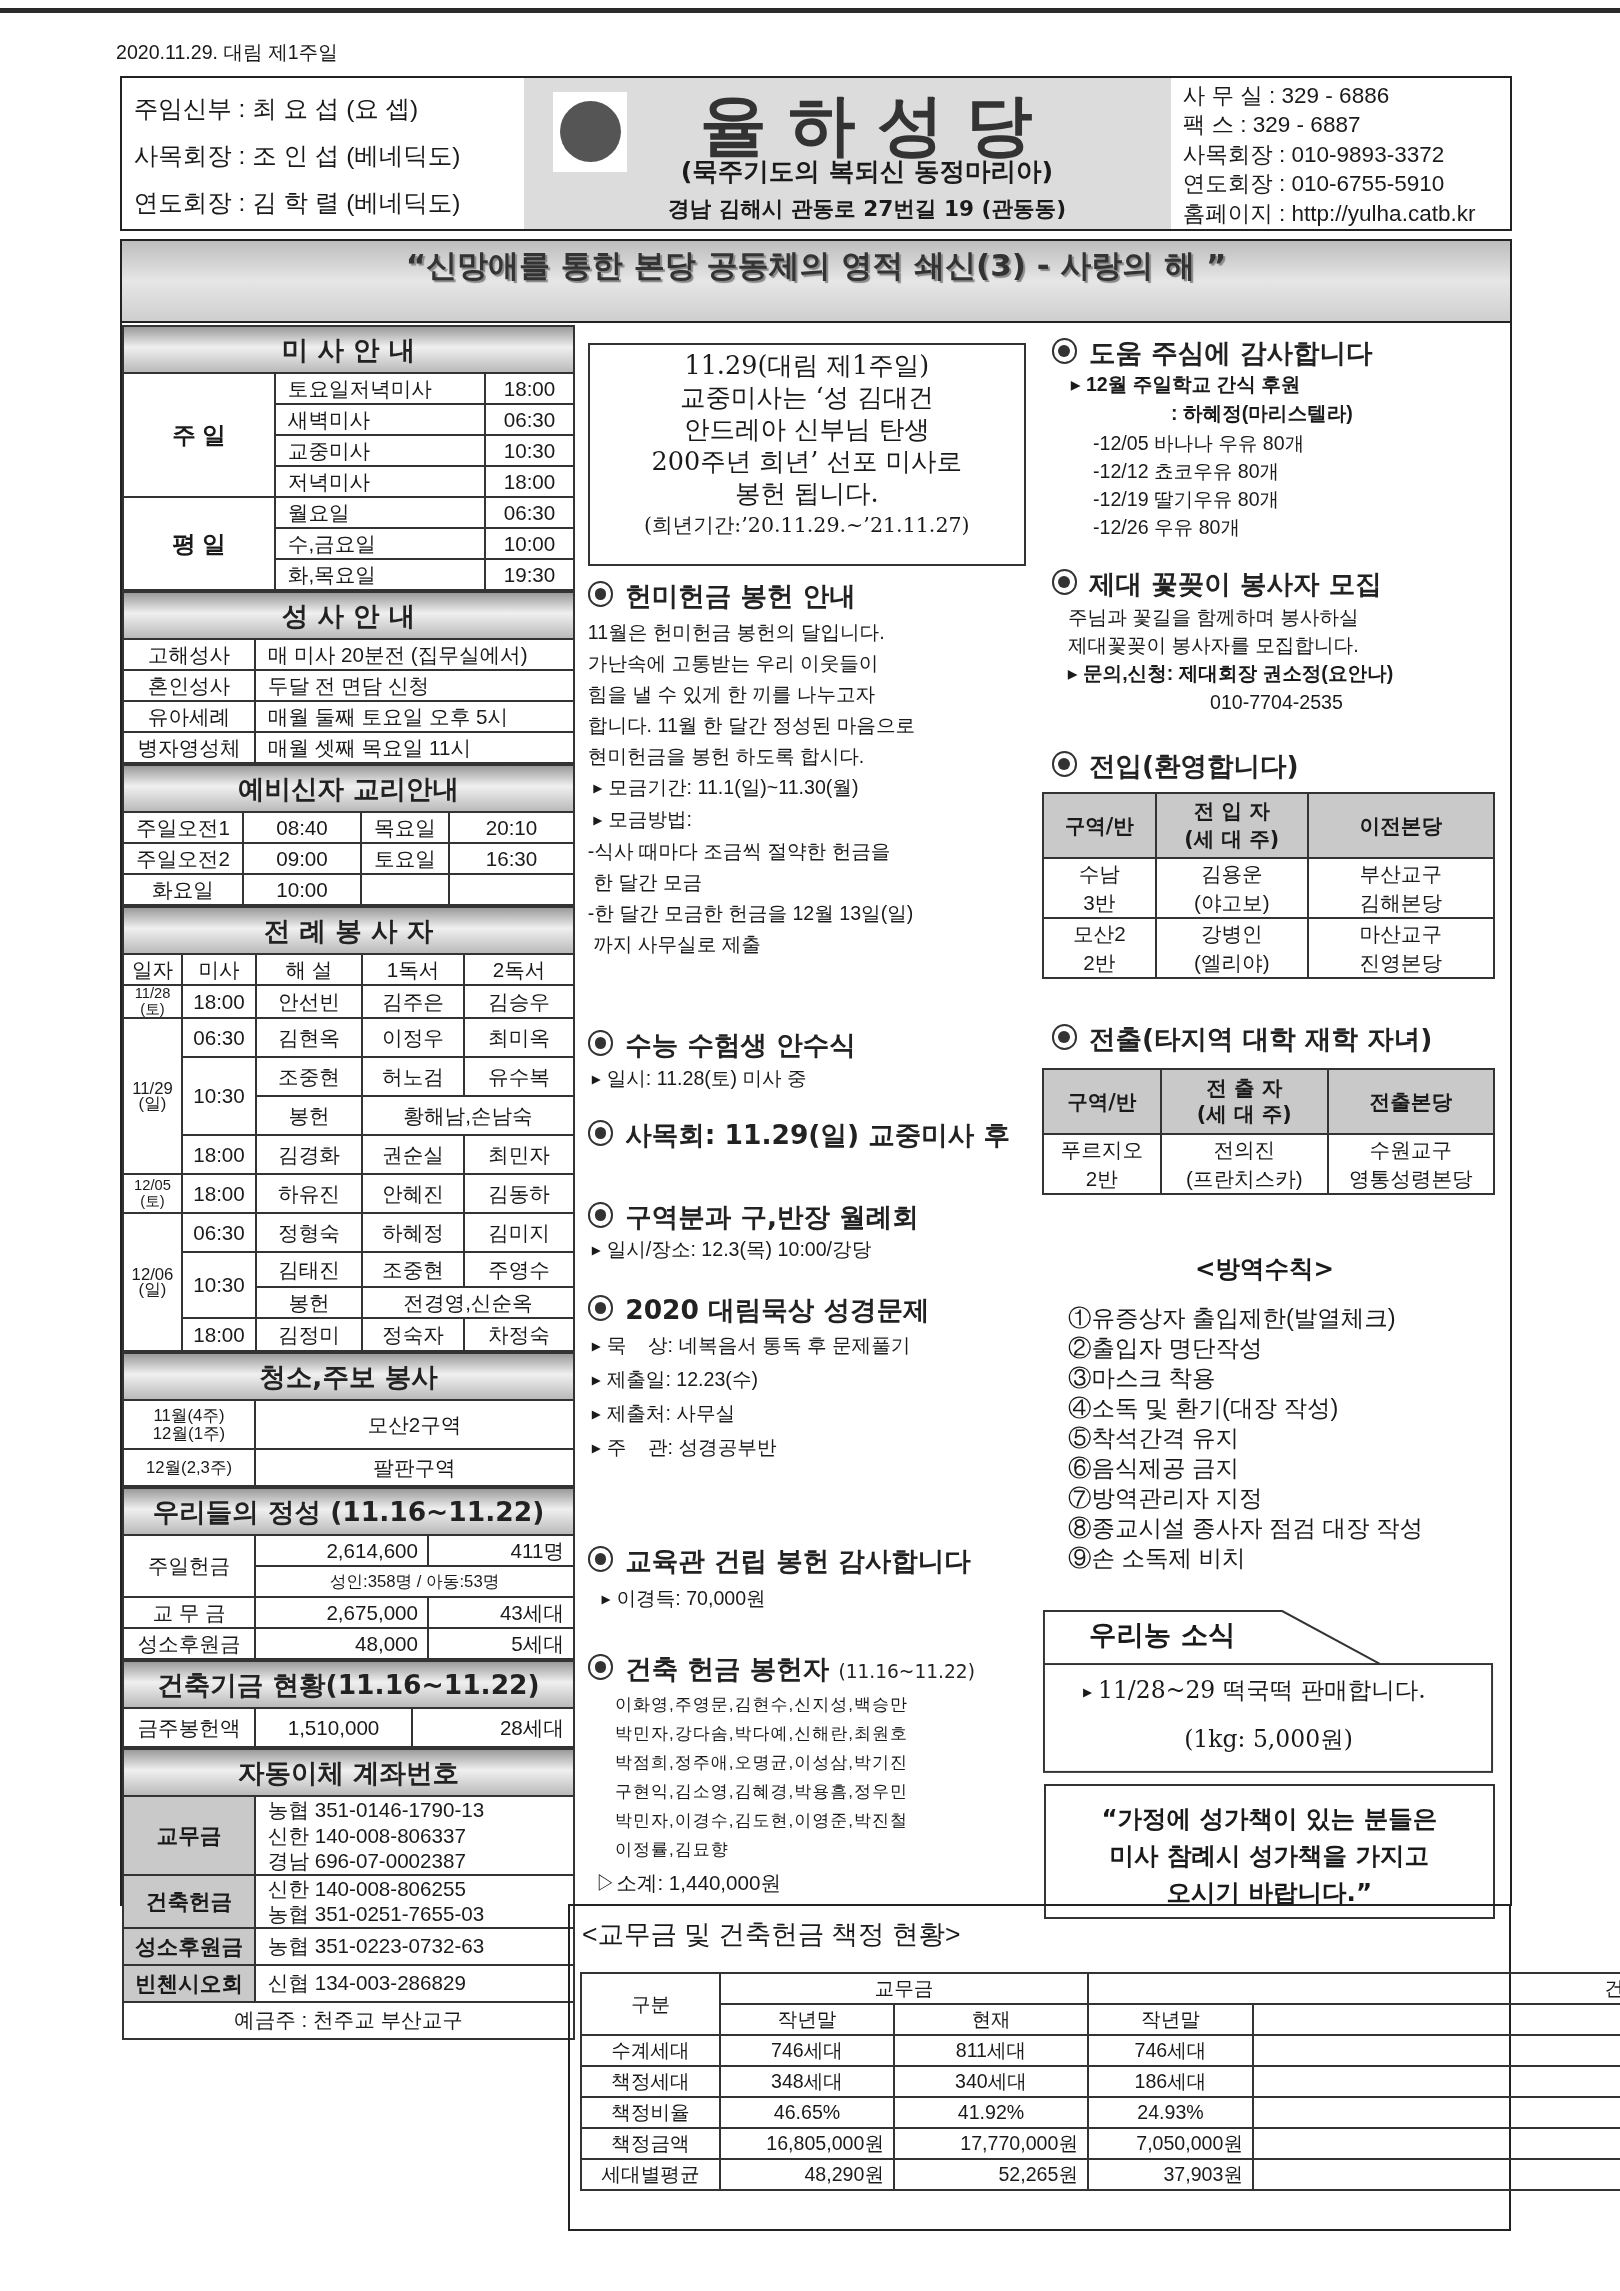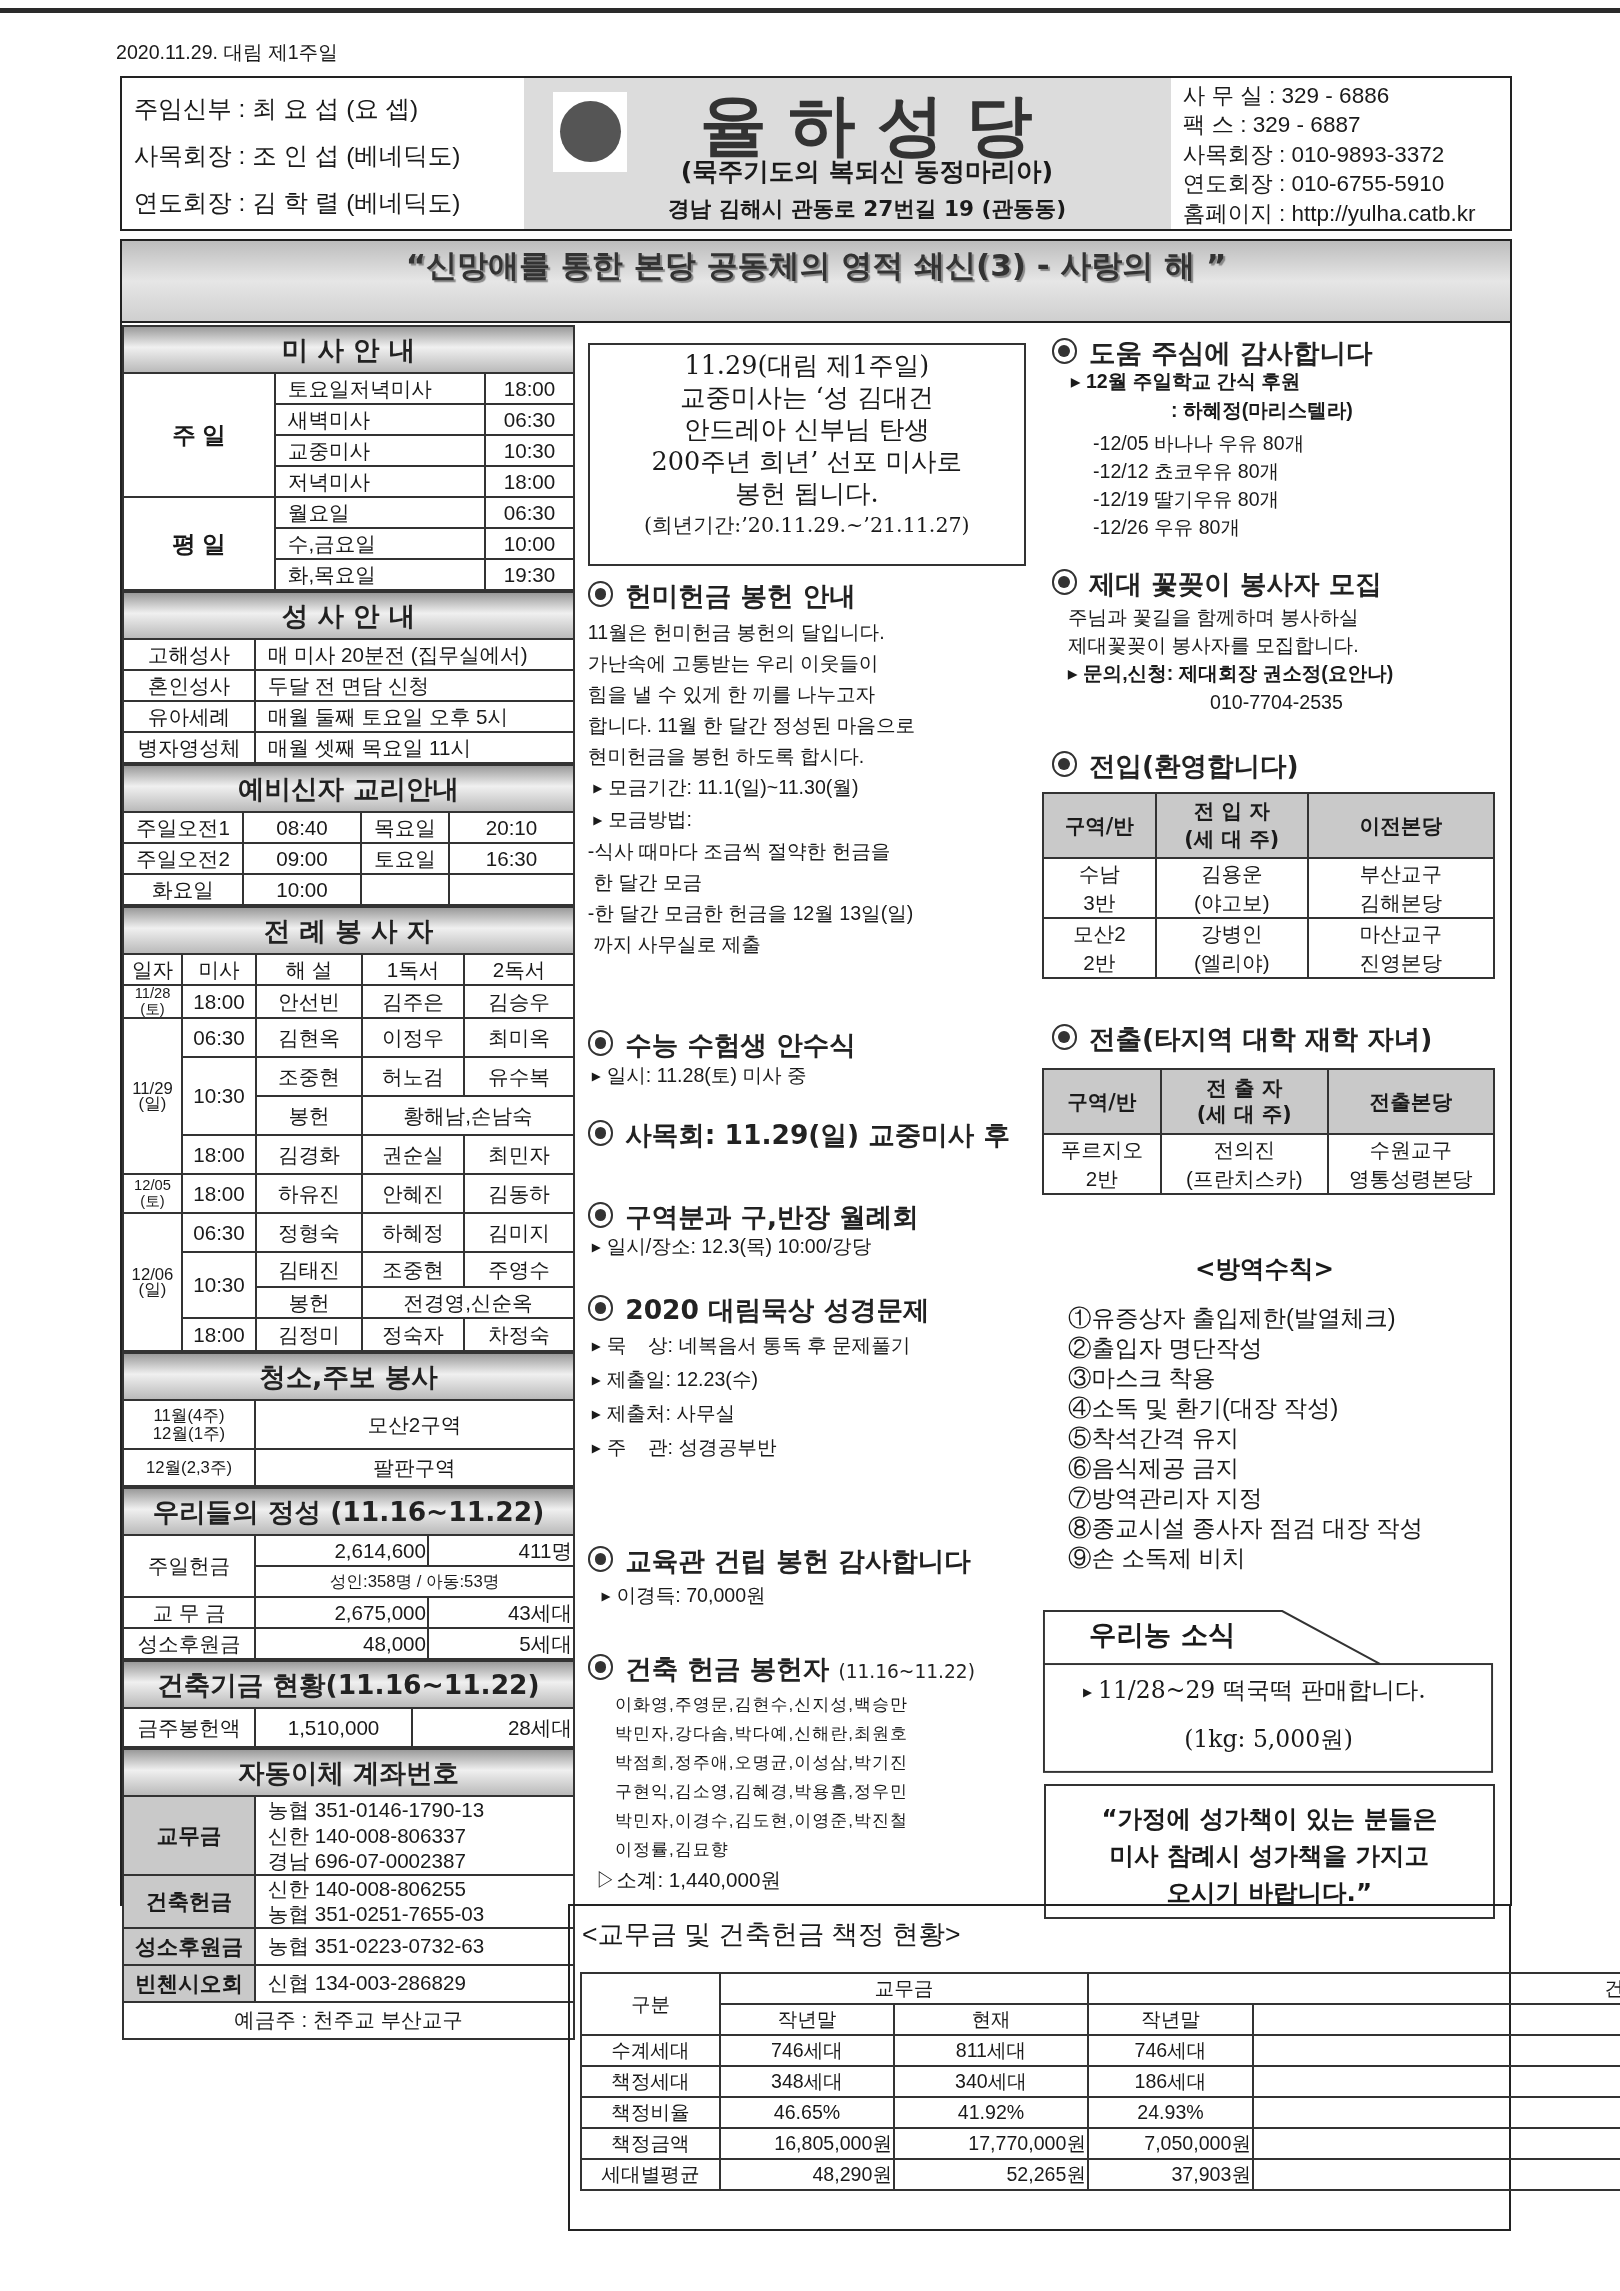--- a/index.html
+++ b/index.html
@@ -34,36 +34,36 @@
   
   .main { left: 120px; top: 323px; width: 1392px; height: 1583px; border-left: 2.9px solid #222; border-right: 2.9px solid #222; box-sizing: border-box; }
 
   
   .left-col { left: 122px; top: 325px; width: 453px; }
   .sec-hdr { height: 47px; border: 2px solid #333; border-bottom: none; box-sizing: border-box;
     background: linear-gradient(#9a9a9a, #f0f0f0 45%, #bababa); text-align: center; font-weight: bold; font-size: 26.5px; line-height: 45px; color: #222; }
   table.grid { border-collapse: collapse; width: 100%; table-layout: fixed; }
   table.grid td, table.grid th { border: 2px solid #333; padding: 0 3.9px; font-size: 20.6px; font-family: "Liberation Sans", sans-serif; height: 29px; text-align: center; white-space: nowrap; overflow: hidden; }
   table.grid td.l { text-align: left; padding-left: 11.8px; }
-  table.grid td.r { text-align: right; padding-right: 1px; }
+  table.grid td.r { text-align: right; padding-right: 9px; }
   table.grid td.shade { background: #c9c9c9; font-weight: bold; }
   table.grid td.bold { font-weight: bold; }
   .small { font-size: 16.7px !important; }
   .tiny { font-size: 14.7px !important; line-height: 15.7px; }
 
   
   .mid-col { left: 578px; top: 333px; width: 456px; }
   .notice-box { position: absolute; left: 9.8px; top: 9.8px; width: 438px; height: 223px; border: 2px solid #333; box-sizing: border-box; text-align: center;
     font-family: "DejaVu Serif", serif; font-size: 25.5px; line-height: 32px; padding-top: 3.9px; }
   .notice-box .last { font-size: 20.6px; }
   .sect-title { position: absolute; font-size: 26.5px; font-weight: bold; white-space: nowrap; color: #222; }
   .sect-title .bullet { display: inline-block; width: 21.6px; height: 21.6px; border: 2px solid #333; border-radius: 50%; position: relative; margin-right: 11.8px; vertical-align: -2px; }
   .sect-title .bullet::after { content: ""; position: absolute; left: 4.9px; top: 4.9px; width: 11.8px; height: 11.8px; background: #333; border-radius: 50%; }
   .sect-title .sm { font-size: 18.6px; font-weight: normal; }
-  .txt { position: absolute; font-size: 19.6px; font-family: "Liberation Sans", sans-serif; white-space: nowrap; line-height: 23px; }
+  .txt { position: absolute; font-size: 19.6px; font-family: "Liberation Sans", sans-serif; white-space: nowrap; line-height: 29px; }
   .tri { font-size: 11.8px; margin-right: 5.9px; vertical-align: 2px; }
 
   
   .right-col { left: 1034px; top: 323px; width: 475px; }
   .grey-tbl th { background: #c9c9c9; font-weight: bold; font-family: "DejaVu Sans", sans-serif !important; }
   .quote-box { position: absolute; border: 2px solid #333; box-sizing: border-box; text-align: center; }
   .bottom-frame { left: 568px; top: 1904px; width: 943px; height: 327px; border: 2.9px solid #222; border-left: 2px solid #222; box-sizing: border-box; }
   .bottom-title { left: 582px; top: 1916px; font-size: 26.5px; font-family: "Liberation Sans", sans-serif; }
   .bt { left: 580px; top: 1972px; width: 919px; }
   .bt td { font-size: 19.6px !important; height: 29px; }

